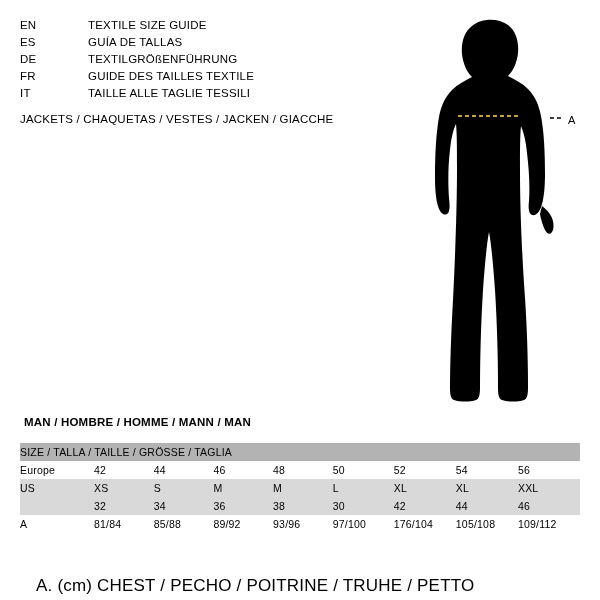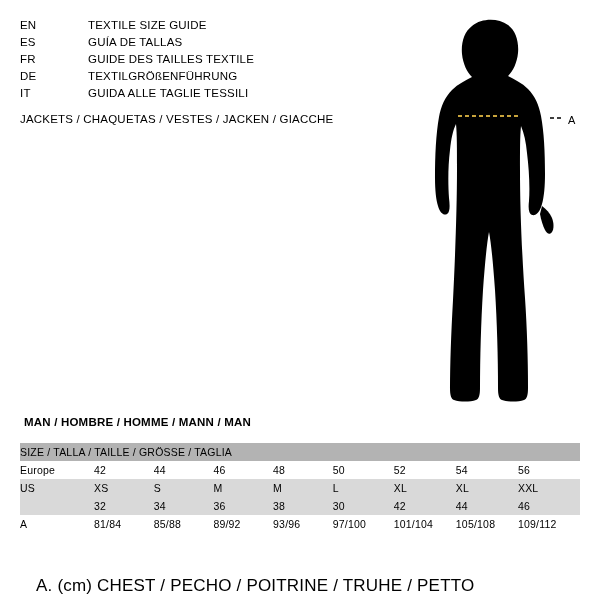--- a/index.html
+++ b/index.html
@@ -133,30 +133,30 @@
   <div class="lang-block">
     <div class="lang-row">
       <span class="lang-code">EN</span>
       <span class="lang-text">TEXTILE SIZE GUIDE</span>
     </div>
     <div class="lang-row">
       <span class="lang-code">ES</span>
       <span class="lang-text">GUÍA DE TALLAS</span>
     </div>
     <div class="lang-row">
+      <span class="lang-code">DE</span>
+      <span class="lang-text">TEXTILGRÖßENFÜHRUNG</span>
+    </div>
+    <div class="lang-row">
       <span class="lang-code">FR</span>
       <span class="lang-text">GUIDE DES TAILLES TEXTILE</span>
     </div>
     <div class="lang-row">
-      <span class="lang-code">DE</span>
-      <span class="lang-text">TEXTILGRÖßENFÜHRUNG</span>
-    </div>
-    <div class="lang-row">
       <span class="lang-code">IT</span>
-      <span class="lang-text">GUIDA ALLE TAGLIE TESSILI</span>
+      <span class="lang-text">TAILLE ALLE TAGLIE TESSILI</span>
     </div>
   </div>
 
   <div class="garment-lines">
     <div class="garment-line">JACKETS / CHAQUETAS / VESTES / JACKEN / GIACCHE</div>
   </div>
 
   <div class="figure-wrap">
     <svg class="figure-svg" width="190" height="395" viewBox="0 0 190 395">
       <path fill="#000000" d="
@@ -250,21 +250,21 @@
         <td class="c-val">44</td>
         <td class="c-val">46</td>
       </tr>
       <tr class="row-plain">
         <td class="c-label">A</td>
         <td class="c-val">81/84</td>
         <td class="c-val">85/88</td>
         <td class="c-val">89/92</td>
         <td class="c-val">93/96</td>
         <td class="c-val">97/100</td>
-        <td class="c-val">101/104</td>
+        <td class="c-val">176/104</td>
         <td class="c-val">105/108</td>
         <td class="c-val">109/112</td>
       </tr>
     </tbody>
   </table>
 
   <div class="footnote">A. (cm) CHEST / PECHO / POITRINE / TRUHE / PETTO</div>
 
 </div>
 

